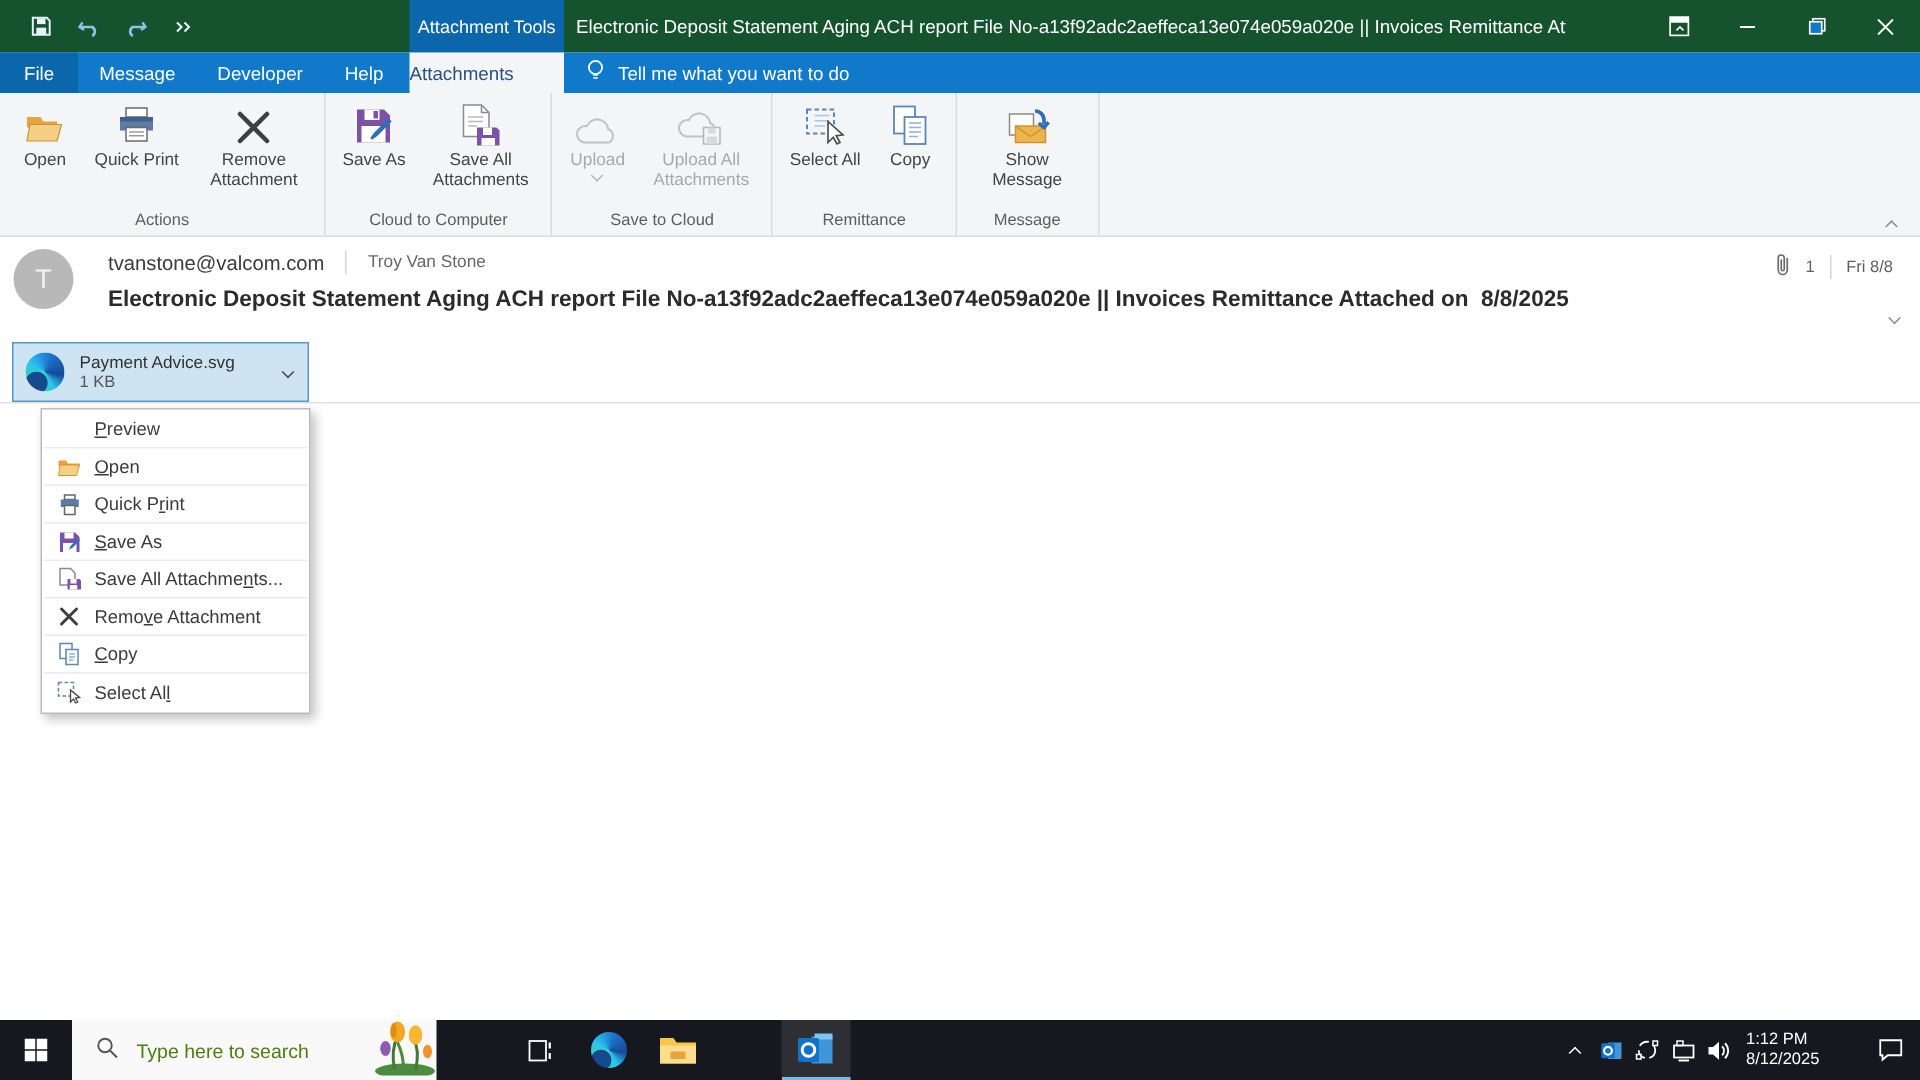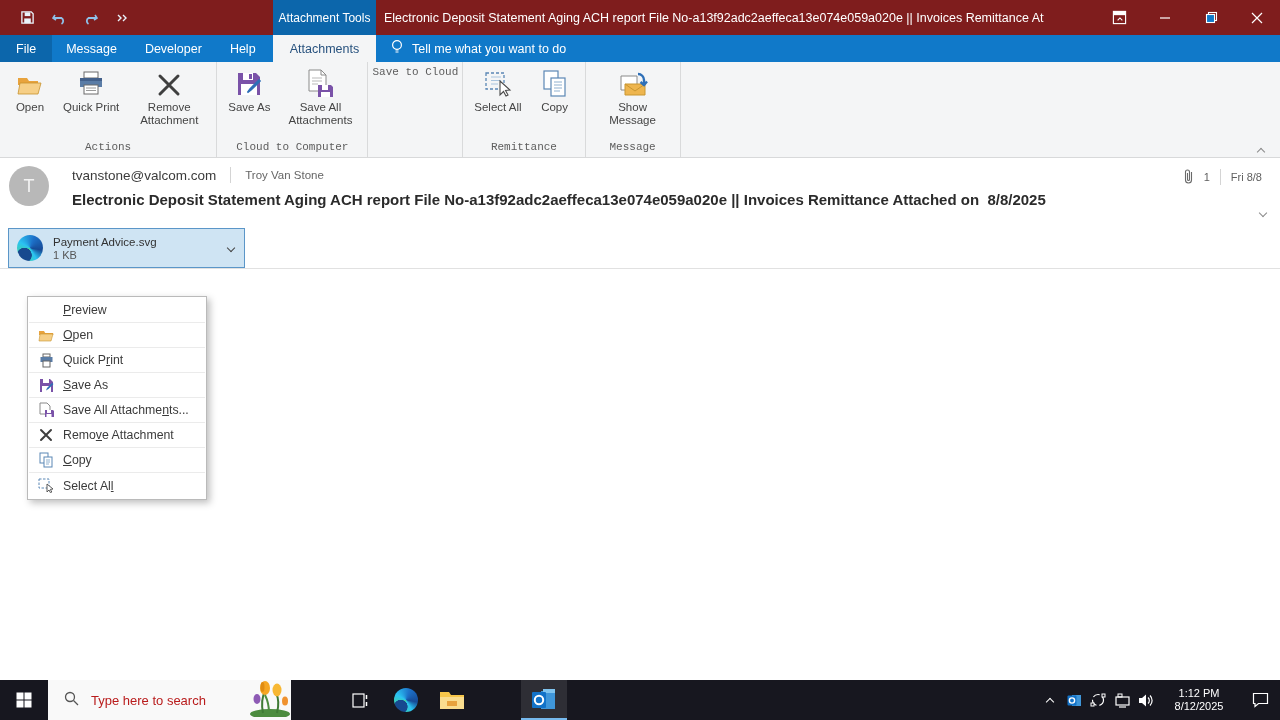--- a/index.html
+++ b/index.html
@@ -2,54 +2,54 @@
 <html><head>
 <meta charset="utf-8">
 <style>
   * { margin:0; padding:0; box-sizing:border-box; }
   html,body { width:1280px; height:720px; overflow:hidden;
     font-family:"Liberation Sans", sans-serif; background:#fff; }
   .app { position:absolute; inset:0; }
 
   
   .titlebar { position:absolute; left:0; top:0; width:1280px; height:35px;
-    background:#7f1d1d; display:flex; align-items:center; color:#fff; }
+    background:#14532d; display:flex; align-items:center; color:#fff; }
   .qat { display:flex; align-items:center; gap:14px; padding-left:18px; width:250px; }
   .qat .qbtn { width:18px; height:18px; display:flex; align-items:center; justify-content:center; }
   .ctx-band { position:absolute; left:273px; top:0; width:103px; height:35px;
     background:#0c66ab; display:flex; align-items:center; justify-content:center;
     font-size:12px; color:#fff; }
   .win-title { position:absolute; left:384px; top:0; height:35px; width:660px;
     display:flex; align-items:center; font-size:12.5px; white-space:pre;
     overflow:hidden; text-overflow:ellipsis; }
   .win-controls { position:absolute; right:0; top:0; height:35px; display:flex; }
   .wc { width:46px; height:35px; display:flex; align-items:center; justify-content:center; }
 
   
   .tabrow { position:absolute; left:0; top:35px; width:1280px; height:27px;
     background:#1079c9; display:flex; align-items:stretch; color:#fff; font-size:12.5px; }
   .tab { padding:0 14px; display:flex; align-items:center; }
   .tab-file { background:#0c66ab; padding:0 16px; }
   .tab-active { position:absolute; left:273px; top:0; width:103px; height:27px;
-    background:#f4f5f6; color:#28527e; display:flex; align-items:center; justify-content:center; }
+    background:#f4f5f6; color:#28527e; display:flex; align-items:center; }
   .tellme { position:absolute; left:378px; top:0; height:27px; display:flex;
     align-items:center; gap:8px; padding:0 12px; }
 
   
   .ribbon { position:absolute; left:0; top:62px; width:1280px; height:96px;
     background:#f4f5f6; border-bottom:1px solid #d8d9da; display:flex; }
   .rgroup { display:flex; flex-direction:column; border-right:1px solid #d9dadb; padding:2px 4px 0 4px; }
   .rbtns { display:flex; flex:1; align-items:flex-start; }
   .rbtn { display:flex; flex-direction:column; align-items:center; padding:4px 7px 2px 7px;
     min-width:52px; max-width:86px; }
   .ric { height:30px; display:flex; align-items:flex-end; justify-content:center; margin-bottom:3px; }
   .rlabel { font-size:11.5px; color:#444; text-align:center; line-height:13px; }
   .rbtn.disabled .rlabel { color:#a8a8a8; }
   .rgname { height:18px; font-size:11px; color:#5d5d5d; text-align:center;
-    display:flex; align-items:center; justify-content:center; padding-bottom:2px;font-family:Liberation Mono, monospace; }
+    display:flex; align-items:center; justify-content:center; padding-bottom:2px; }
   .chev { display:inline-block; width:6px; height:6px; border-right:1.5px solid #8a8a8a;
     border-bottom:1.5px solid #8a8a8a; transform:rotate(45deg); }
   .chev.gray { border-color:#b5b5b5; }
   .ribbon-collapse { position:absolute; right:12px; bottom:6px; width:10px; height:10px; }
   .ribbon-collapse .chev { transform:rotate(225deg); margin-top:4px; }
 
   
   .mailheader { position:absolute; left:0; top:158px; width:1280px; height:67px; background:#fff; }
   .avatar { position:absolute; left:9px; top:8px; width:40px; height:40px; border-radius:50%;
     background:#b8b8b8; color:#f3f3f3; font-size:18px; display:flex; align-items:center; justify-content:center; }
@@ -59,55 +59,55 @@
   .sender-name { font-size:11.5px; color:#666; }
   .subjectline { position:absolute; left:72px; top:33px; font-size:15px; font-weight:600;
     color:#2b2b2b; white-space:pre; }
   .hdr-right { position:absolute; right:18px; top:10px; display:flex; align-items:center; gap:10px;
     font-size:11px; color:#5f5f5f; }
   .hdr-expand { position:absolute; right:14px; top:44px; }
 
   
   .attachrow { position:absolute; left:0; top:225px; width:1280px; height:44px; background:#fff;
     border-bottom:1px solid #e1e1e1; }
-  .chip { position:absolute; left:8px; top:3px; width:237px; height:40px;
+  .chip { position:absolute; left:8px; top:3px; width:198px; height:40px;
     background:#cfe4f3; border:1px solid #5b96c8; display:flex; align-items:center; padding:0 8px; }
   .edge-ic { width:26px; height:26px; border-radius:50%; flex:none;
     background: radial-gradient(circle at 28% 78%, #17498f 0 26%, rgba(0,0,0,0) 28%),
       conic-gradient(from 150deg, #2bc3f2, #47d98a 70deg, #2bc3f2 150deg, #1d71c9 230deg, #164a96 310deg, #2bc3f2); }
   .chipname { margin-left:10px; flex:1; }
   .chipname .fn { font-size:11.5px; color:#323232; }
   .chipname .fs { font-size:11px; color:#555; margin-top:1px; }
   .chip .chev { border-color:#444; margin-right:2px; }
 
   
   .menu { position:absolute; left:27px; top:272px; width:180px; background:#fff;
-    border:1px solid #bababa; box-shadow:3px 3px 7px rgba(0,0,0,0.25); z-index:40; padding:1px;margin-top:24px; }
+    border:1px solid #bababa; box-shadow:3px 3px 7px rgba(0,0,0,0.25); z-index:40; padding:1px; }
   .mrow { height:25px; display:flex; align-items:center; border-bottom:1px solid #ebebeb; }
   .mrow:last-child { border-bottom:none; }
   .mico { width:34px; display:flex; align-items:center; justify-content:center; flex:none; }
   .mlabel { font-size:12.3px; color:#3b3b3b; }
   .mlabel u { text-decoration:underline; }
 
   
   .mailbody { position:absolute; left:0; top:270px; width:1280px; height:410px; background:#fff; }
 
   
   .taskbar { position:absolute; left:0; top:680px; width:1280px; height:40px;
     background:#17171f; display:flex; align-items:stretch; color:#fff; }
   .tb-start { width:48px; display:flex; align-items:center; justify-content:center; }
   .tb-search { width:243px; background:#f9f9f9; display:flex; align-items:center; gap:12px;
     padding-left:16px; position:relative; }
-  .tb-search span { font-size:13px; color:#b91c1c; }
+  .tb-search span { font-size:13px; color:#4d7c0f; }
   .tb-flowers { position:absolute; right:0px; bottom:0; }
   .tb-ic { width:46px; display:flex; align-items:center; justify-content:center; position:relative; }
   .tb-ic.active { background:rgba(255,255,255,0.10); box-shadow:inset 0 -2px 0 #76b9ed; }
   .tray { margin-left:auto; display:flex; align-items:center; }
   .tray-ic { width:24px; display:flex; align-items:center; justify-content:center; }
-  .tb-clock { width:70px; text-align:center; font-size:11px; line-height:13px; margin:0 6px; }
+  .tb-clock { width:70px; font-size:11px; line-height:13px; margin:0 6px; }
   .tb-action { width:40px; display:flex; align-items:center; justify-content:center; }
   .circle-ic { border-radius:50%; }
 </style>
 </head>
 <body>
 
 <div class="app">
 
   <div class="titlebar">
     <div class="qat">
@@ -256,20 +256,42 @@
                 <rect x="16" y="23" width="9" height="5" fill="#fff"></rect>
               </svg>
           </span>
           <span class="rlabel">Save All Attachments</span>
         </div>
       </div>
       <div class="rgname">Cloud to Computer</div>
     </div>
 
     <div class="rgroup">
+      <div class="rbtns">
+        <div class="rbtn disabled">
+          <span class="ric">
+            <svg width="30" height="22" viewBox="0 0 30 22">
+                <path d="M7 19 a5.5 5.5 0 1 1 1.2-10.9 A7.5 7.5 0 0 1 22.5 10 a5 5 0 0 1 0.5 9z" fill="none" stroke="#c3c3c3" stroke-width="1.4"></path>
+              </svg>
+          </span>
+          <span class="rlabel">Upload</span>
+          <span class="chev gray"></span>
+        </div>
+        <div class="rbtn disabled">
+          <span class="ric">
+            <svg width="32" height="24" viewBox="0 0 32 24">
+                <path d="M7 17 a5.5 5.5 0 1 1 1.2-10.9 A7.5 7.5 0 0 1 22.5 8 a5 5 0 0 1 0.5 9z" fill="none" stroke="#c3c3c3" stroke-width="1.4"></path>
+                <rect x="18" y="11" width="11" height="11" fill="#f4f5f6" stroke="#b5b5b5"></rect>
+                <rect x="21" y="11" width="5" height="4" fill="#d9d9d9"></rect>
+                <rect x="20" y="17" width="7" height="5" fill="#d9d9d9"></rect>
+              </svg>
+          </span>
+          <span class="rlabel">Upload All Attachments</span>
+        </div>
+      </div>
       <div class="rgname">Save to Cloud</div>
     </div>
 
     <div class="rgroup">
       <div class="rbtns">
         <div class="rbtn">
           <span class="ric">
             <svg width="28" height="27" viewBox="0 0 28 27">
                 <rect x="2" y="2" width="18" height="16" fill="none" stroke="#5b87b5" stroke-width="1.3" stroke-dasharray="3 2"></rect>
                 <path d="M7 6 h10 M7 9.5 h10 M7 13 h7" stroke="#aac4dd"></path>

